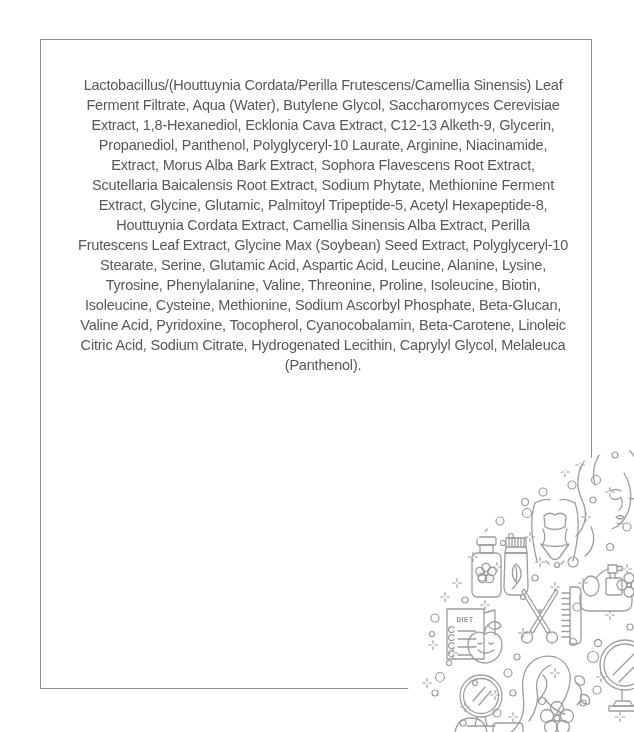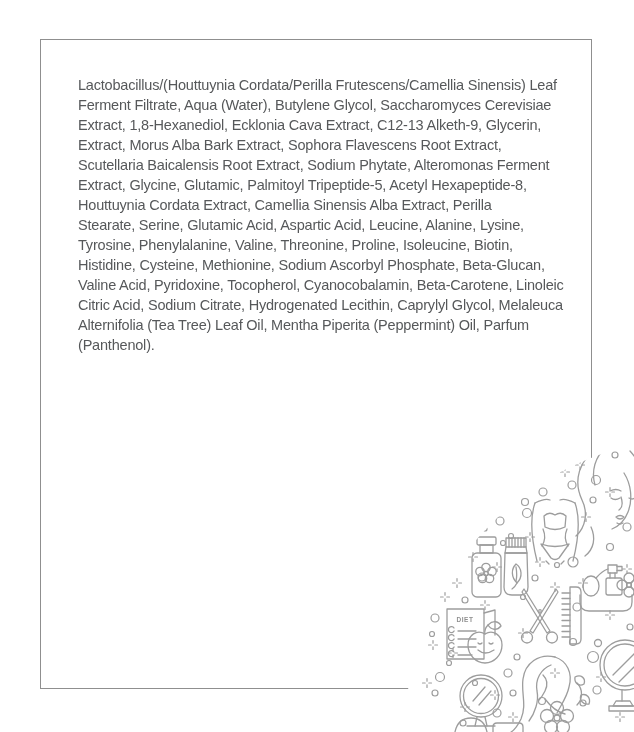--- a/index.html
+++ b/index.html
@@ -10,20 +10,21 @@
     overflow:hidden;
     font-family:"Liberation Sans", sans-serif;
   }
   .card{
     position:absolute;
     left:40px;top:39px;
     width:552px;height:650px;
     border:1px solid #8f8f8f;
     background:#ffffff;
     box-sizing:border-box;
+    text-align:center;
   }
   .ingredients{
     position:absolute;
     left:37px;top:35px;
     color:#56585a;
     font-size:14.5px;
     line-height:20px;
     letter-spacing:-0.2px;
   }
   .ing-line{white-space:pre;}
@@ -44,30 +45,31 @@
 </head>
 <body>
 
 <div class="page">
 
   <div class="card">
     <div class="ingredients">
       <div class="ing-line">Lactobacillus/(Houttuynia Cordata/Perilla Frutescens/Camellia Sinensis) Leaf</div>
       <div class="ing-line">Ferment Filtrate, Aqua (Water), Butylene Glycol, Saccharomyces Cerevisiae</div>
       <div class="ing-line">Extract, 1,8-Hexanediol, Ecklonia Cava Extract, C12-13 Alketh-9, Glycerin,</div>
+      <div class="ing-line">Propanediol, Panthenol, Polyglyceryl-10 Laurate, Arginine, Niacinamide,</div>
       <div class="ing-line">Extract, Morus Alba Bark Extract, Sophora Flavescens Root Extract,</div>
-      <div class="ing-line">Scutellaria Baicalensis Root Extract, Sodium Phytate, Alteromonas Ferment</div>
+      <div class="ing-line">Scutellaria Baicalensis Root Extract, Sodium Phytate, Methionine Ferment</div>
       <div class="ing-line">Extract, Glycine, Glutamic, Palmitoyl Tripeptide-5, Acetyl Hexapeptide-8,</div>
       <div class="ing-line">Houttuynia Cordata Extract, Camellia Sinensis Alba Extract, Perilla</div>
+      <div class="ing-line">Frutescens Leaf Extract, Glycine Max (Soybean) Seed Extract, Polyglyceryl-10</div>
       <div class="ing-line">Stearate, Serine, Glutamic Acid, Aspartic Acid, Leucine, Alanine, Lysine,</div>
       <div class="ing-line">Tyrosine, Phenylalanine, Valine, Threonine, Proline, Isoleucine, Biotin,</div>
-      <div class="ing-line">Histidine, Cysteine, Methionine, Sodium Ascorbyl Phosphate, Beta-Glucan,</div>
+      <div class="ing-line">Isoleucine, Cysteine, Methionine, Sodium Ascorbyl Phosphate, Beta-Glucan,</div>
       <div class="ing-line">Valine Acid, Pyridoxine, Tocopherol, Cyanocobalamin, Beta-Carotene, Linoleic</div>
       <div class="ing-line">Citric Acid, Sodium Citrate, Hydrogenated Lecithin, Caprylyl Glycol, Melaleuca</div>
-      <div class="ing-line">Alternifolia (Tea Tree) Leaf Oil, Mentha Piperita (Peppermint) Oil, Parfum</div>
       <div class="ing-line">(Panthenol).</div>
     </div>
   </div>
 
   <div class="illustration">
     <svg width="590" height="590" viewBox="0 0 590 590" xmlns="http://www.w3.org/2000/svg">
       <defs>
         <path id="spk" class="spk" d="M0 -4.5 V-1.8 M0 1.8 V4.5 M-4.5 0 H-1.8 M1.8 0 H4.5"></path>
       </defs>
 

